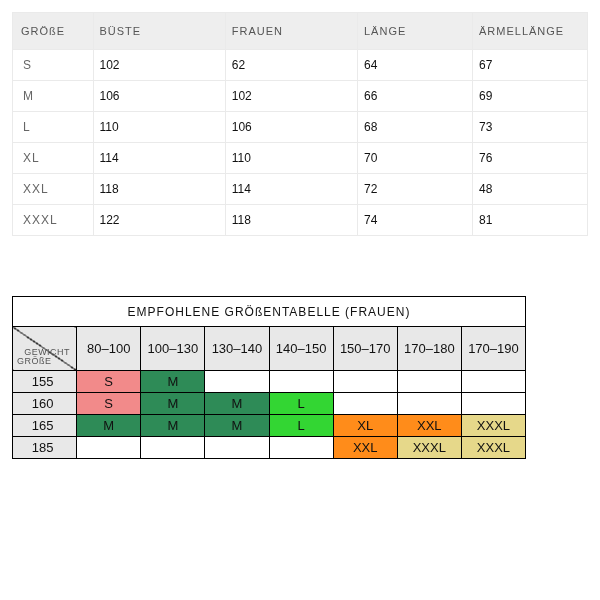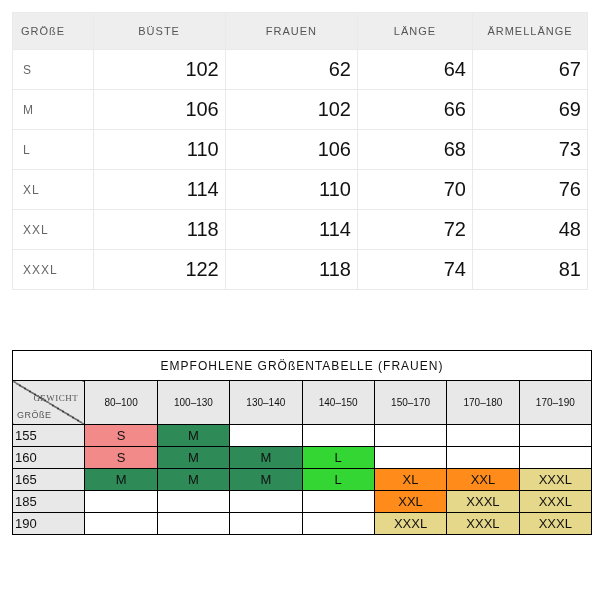--- a/index.html
+++ b/index.html
@@ -19,41 +19,41 @@
     font-size: 14px;
   }
   .t1 th {
     background: #eeeeee;
     font-weight: 500;
     letter-spacing: 1px;
     font-size: 11px;
     color: #555;
     padding: 12px 6px;
     border: 1px solid #eaeaea;
-    text-align: center;
+    text-align: left;
   }
   .t1 th.size-col { text-align: left; padding-left: 8px; }
   .t1 td {
     border: 1px solid #eaeaea;
     padding: 8px 6px;
-    text-align: right;
-    font-size: 20px;
+    text-align: left;
+    font-size: 12px;
   }
   .t1 td.sz {
     text-align: left;
     padding-left: 10px;
     color: #666;
     font-size: 12px;
     letter-spacing: 1px;
   }
 
   .spacer { height: 60px; }
 
   
-  .t2wrap { width: 580px; }
+  .t2wrap { width: 514px; }
   .t2 {
     width: 100%;
     border-collapse: collapse;
     font-size: 13px;
     table-layout: fixed;
   }
   .t2 th, .t2 td {
     border: 1px solid #000;
     text-align: center;
     padding: 3px 2px;
@@ -73,29 +73,29 @@
     padding: 0;
     height: 44px;
     background:
       linear-gradient(to bottom left,
         transparent calc(50% - 0.5px),
         #000 calc(50% - 0.5px),
         #000 calc(50% + 0.5px),
         transparent calc(50% + 0.5px)),
       #e8e8e8;
   }
-  .t2 .diag .w { position:absolute; top:12px; right:6px;font-family:Liberation Serif, serif; }
+  .t2 .diag .w { position:absolute; top:20px; right:6px; }
   .t2 .diag .g { position:absolute; bottom:4px; left:4px; }
   .t2 .wh {
     background: #e8e8e8;
-    font-size: 10px;
+    font-size: 13px;
   }
   .t2 .rh {
     background: #e8e8e8;
-    text-align: left;
+    text-align: center;
     padding-right: 6px;
     font-size: 13px;
   }
   .t2 .c { font-size: 13px; font-weight: 500; }
   .c-pink   { background: #f28a8a; }
   .c-dgreen { background: #2e8b57; }
   .c-lgreen { background: #33d633; }
   .c-orange { background: #ff8c1a; }
   .c-khaki  { background: #e6d88a; }
 </style>
@@ -214,25 +214,15 @@
         <tr>
           <th class="rh">185</th>
           <td class="c"></td>
           <td class="c"></td>
           <td class="c"></td>
           <td class="c"></td>
           <td class="c c-orange">XXL</td>
           <td class="c c-khaki">XXXL</td>
           <td class="c c-khaki">XXXL</td>
         </tr>
-        <tr>
-          <th class="rh">190</th>
-          <td class="c"></td>
-          <td class="c"></td>
-          <td class="c"></td>
-          <td class="c"></td>
-          <td class="c c-khaki">XXXL</td>
-          <td class="c c-khaki">XXXL</td>
-          <td class="c c-khaki">XXXL</td>
-        </tr>
       </tbody>
 </table>
 </div>
 
 </body></html>

